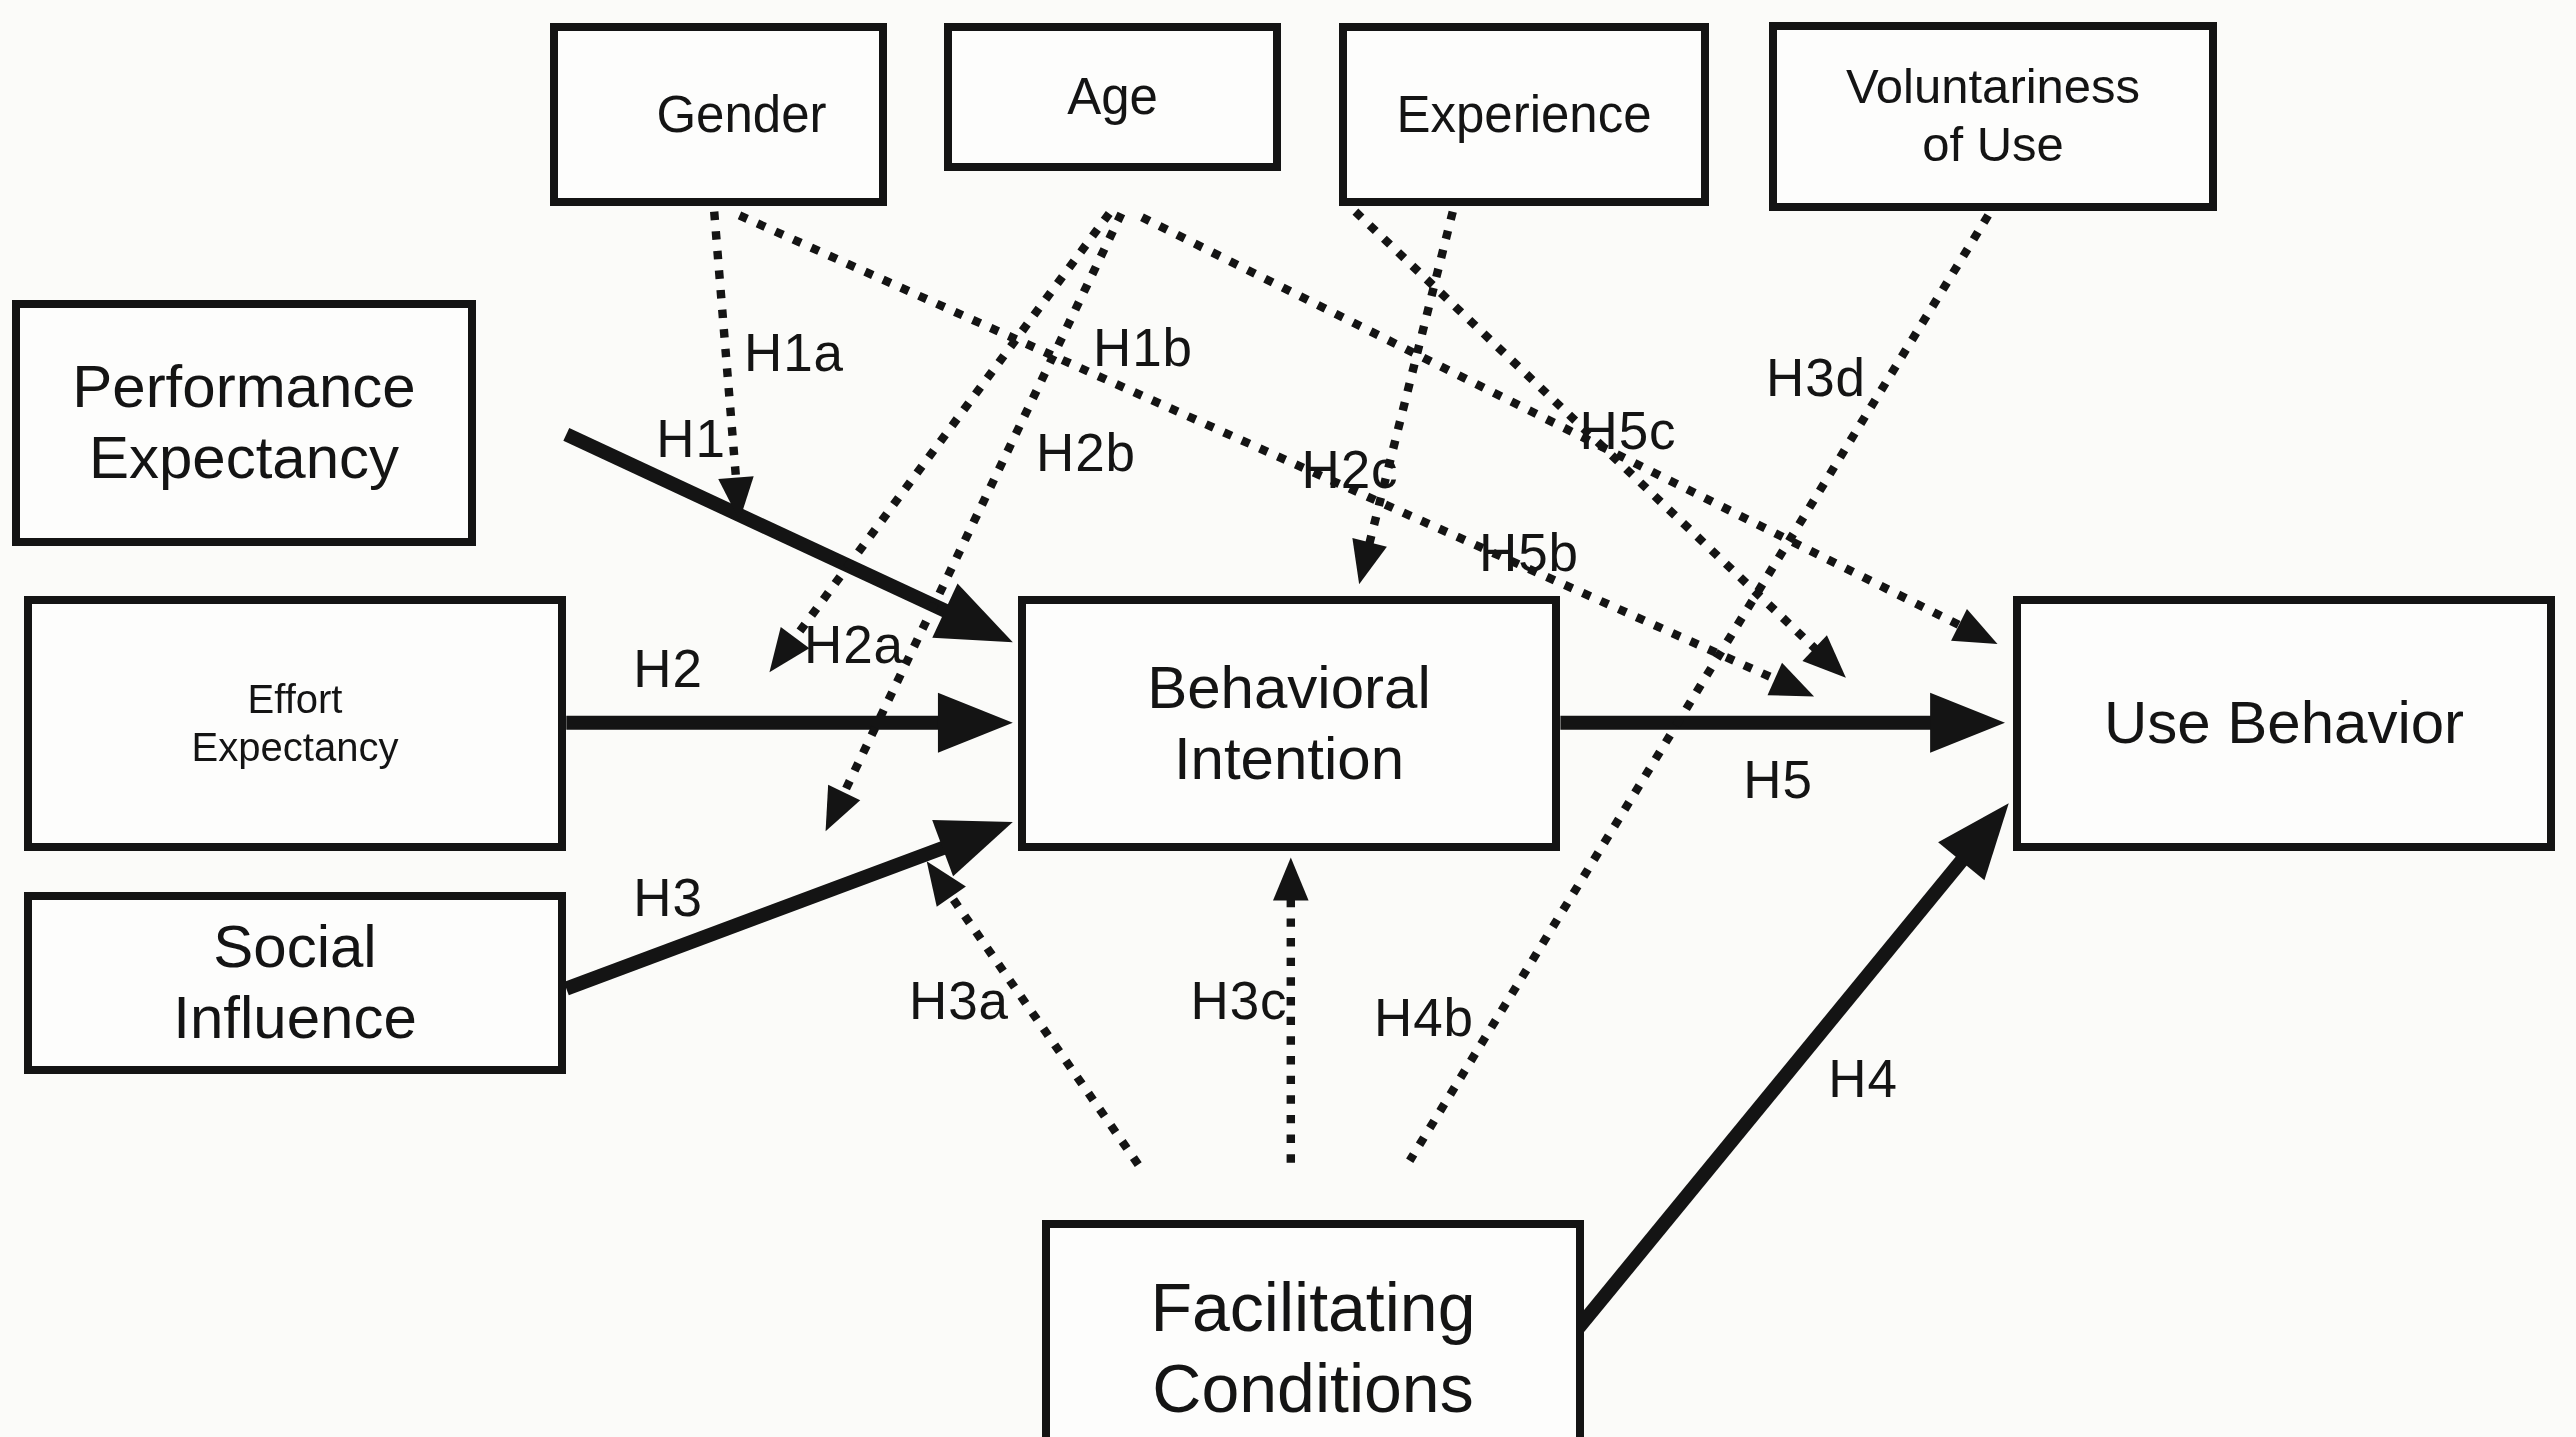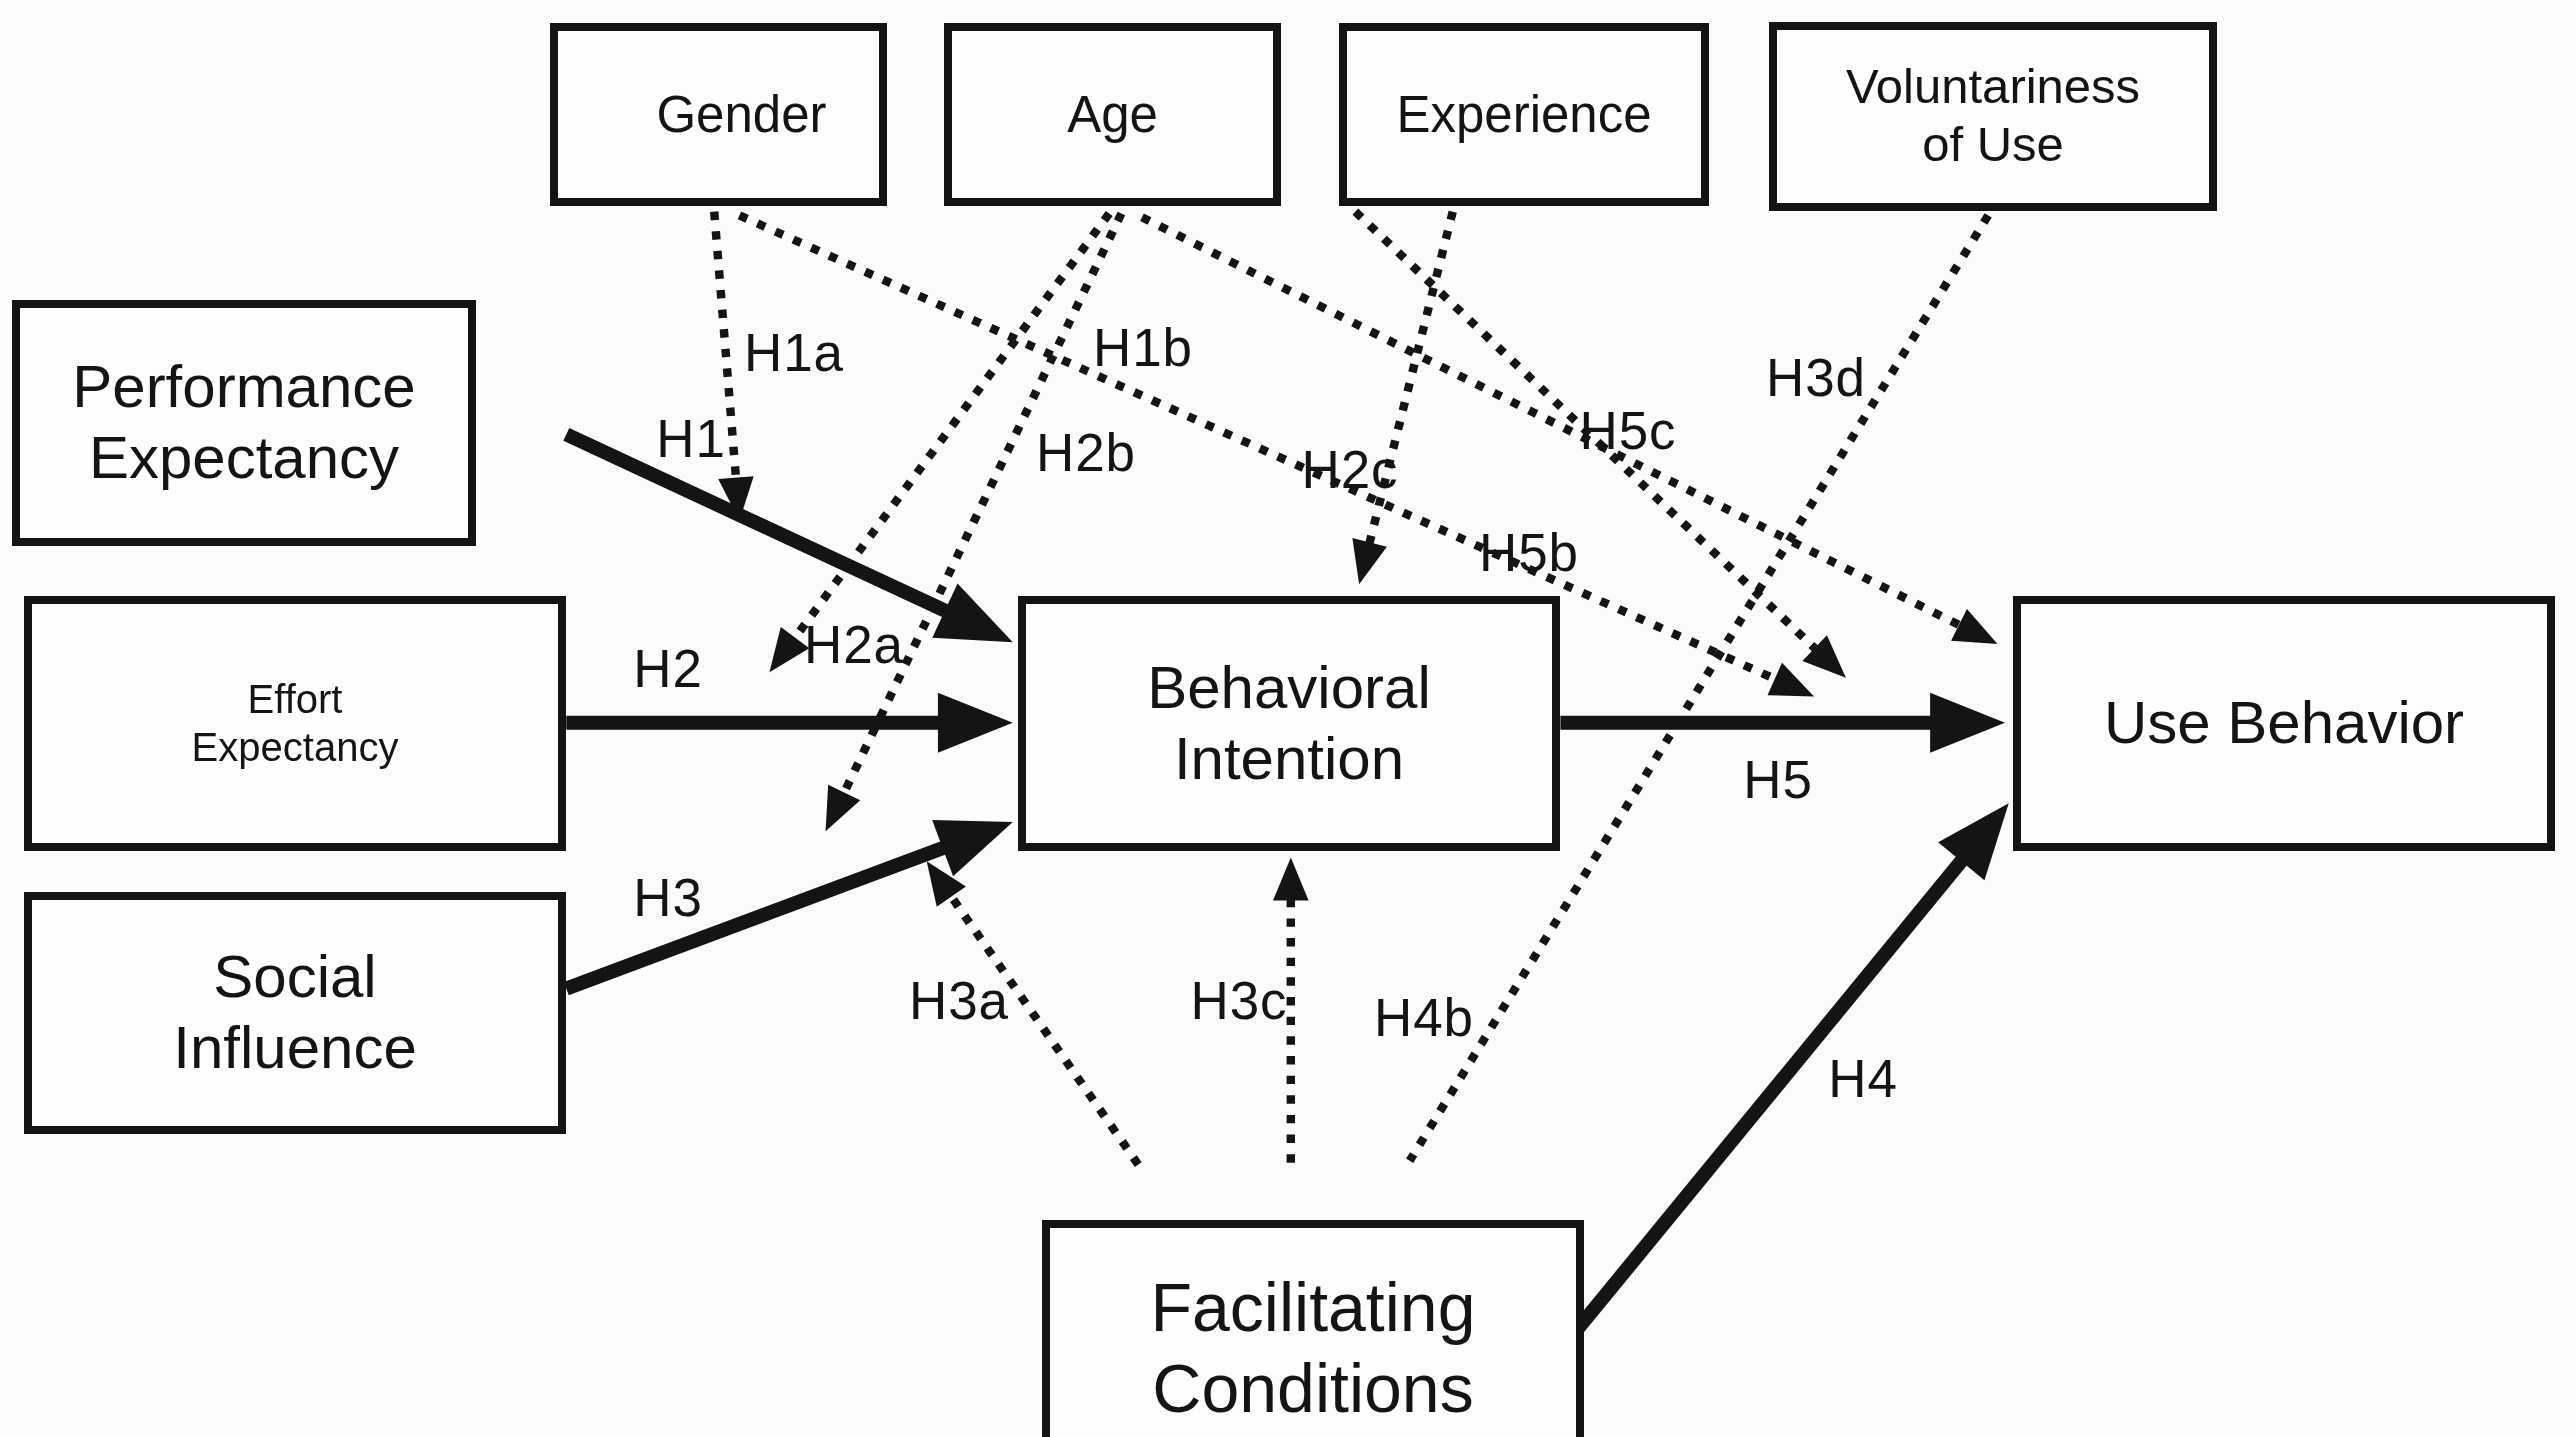--- a/index.html
+++ b/index.html
@@ -94,29 +94,29 @@
         <line x1="1216" y1="1244" x2="1011.0533683180431" y2="950.1827050223272" stroke="#141414" stroke-width="9" stroke-dasharray="9 12"></line>
         <polygon points="990,920 1031.9001722297337,946.8584356789195 1000.733248565374,968.5983268768987" fill="#141414"></polygon>
       </g>
       <g>
         <line x1="1379" y1="1242" x2="1379" y2="952.8" stroke="#141414" stroke-width="9" stroke-dasharray="9 12"></line>
         <polygon points="1379,916 1398,962 1360,962" fill="#141414"></polygon>
       </g>
     </svg>
 
   <div class="node" style="left: 550px; top: 23.4px; width: 337px; height: 183px; font-size: 51px; padding-left: 46px;">Gender</div>
-  <div class="node" style="left: 944px; top: 23.4px; width: 337px; height: 183px; font-size: 51px;">Age</div>
+  <div class="node" style="left: 944px; top: 23.4px; width: 337px; height: 148px; font-size: 51px;">Age</div>
   <div class="node" style="left: 1339px; top: 23.4px; width: 370px; height: 183px; font-size: 51px;">Experience</div>
   <div class="node" style="left: 1769px; top: 21.5px; width: 448px; height: 189px; font-size: 49px;">Voluntariness
 of Use</div>
   <div class="node" style="left: 12px; top: 300px; width: 464px; height: 246px; font-size: 60px;">Performance
 Expectancy</div>
   <div class="node" style="left: 24px; top: 596px; width: 542px; height: 255px; font-size: 40px;">Effort
 Expectancy</div>
-  <div class="node" style="left: 24px; top: 892px; width: 542px; height: 242px; font-size: 60px;">Social
+  <div class="node" style="left: 24px; top: 892px; width: 542px; height: 182px; font-size: 60px;">Social
 Influence</div>
   <div class="node" style="left: 1018px; top: 596px; width: 542px; height: 255px; font-size: 60px;">Behavioral
 Intention</div>
   <div class="node" style="left: 2013px; top: 596px; width: 542px; height: 255px; font-size: 60px; text-align: right;">Use Behavior</div>
   <div class="node" style="left: 1018px; top: 1220px; width: 542px; height: 255px; font-size: 68px; margin-left: 24px;">Facilitating
 Conditions</div>
 
   <div id="label-layer">
       <div class="elabel" style="left: 667px; top: 438px; margin-left: 24px;">H1</div>
       <div class="elabel" style="left: 794px; top: 352px;">H1a</div>

